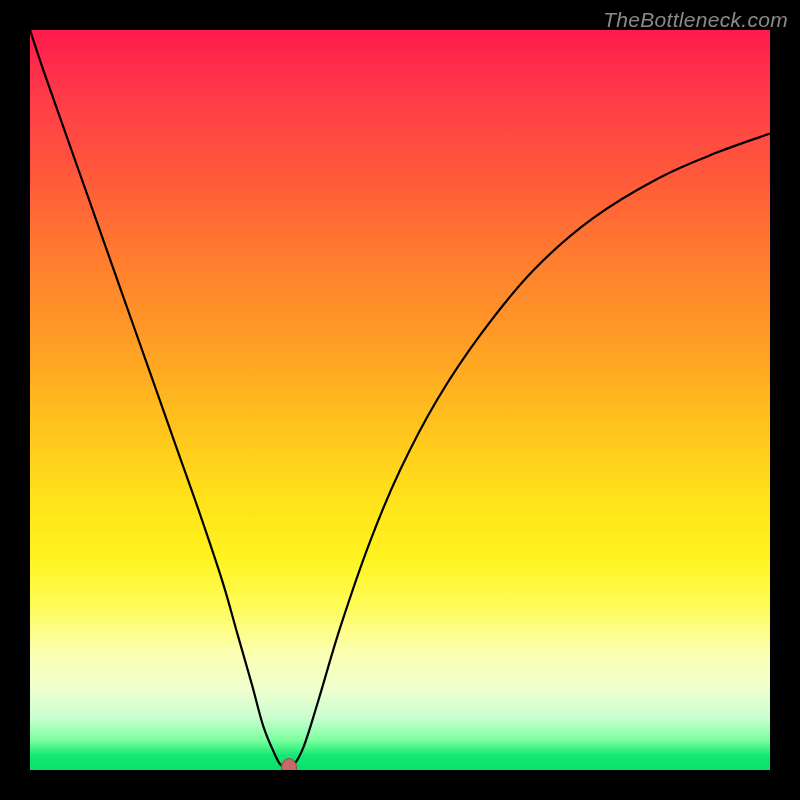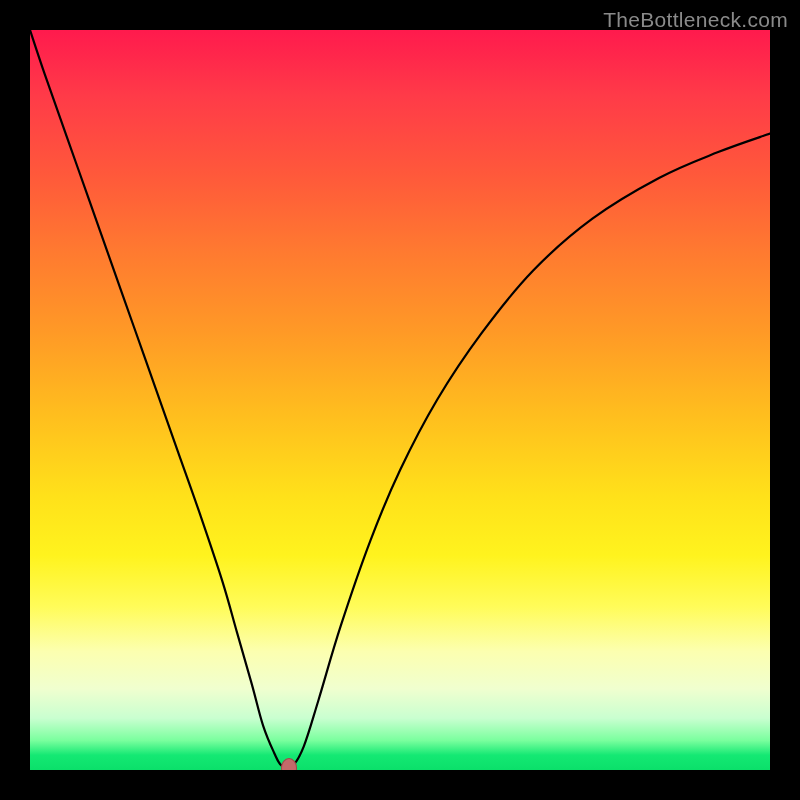--- a/index.html
+++ b/index.html
@@ -9,20 +9,21 @@
     height: 800px;
     overflow: hidden;
     background: #000;
     font-family: Arial, Helvetica, sans-serif;
   }
   .frame {
     position: relative;
     width: 800px;
     height: 800px;
     background: #000;
+    font-style: italic;
   }
   .plot-area {
     position: absolute;
     left: 30px;
     top: 30px;
     width: 740px;
     height: 740px;
     overflow: hidden;
   }
   .gradient-bg {

